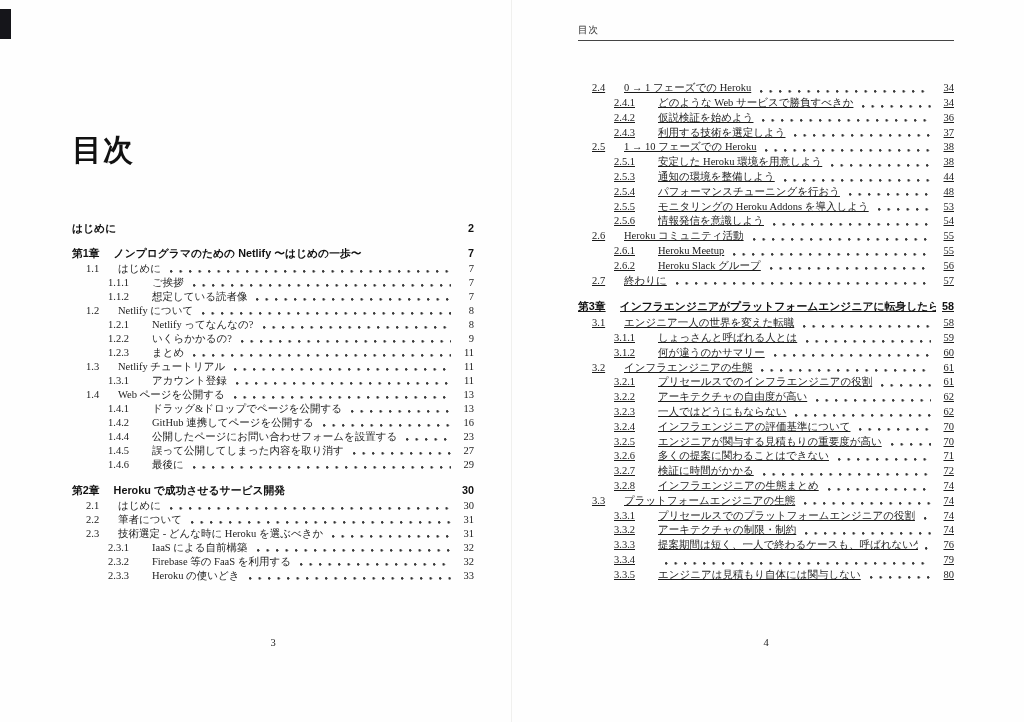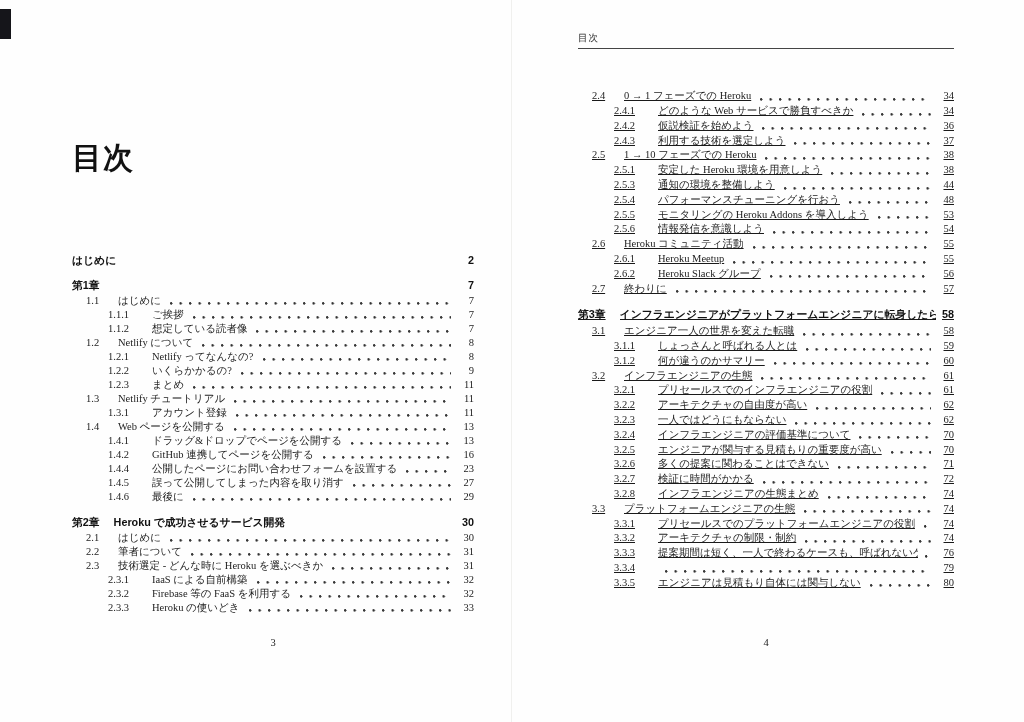--- a/index.html
+++ b/index.html
@@ -17,21 +17,21 @@
     position: absolute; left: 511px; top: 0; width: 1px; height: 722px;
     background: #f0f0ee;
   }
 
   
   #edge-artifact {
     position: absolute; left: 0; top: 9px; width: 11px; height: 30px;
     background: #15151a;
   }
 
-  .toc-page { position: absolute; top: 8px; }
+  .toc-page { position: absolute; top: 0; }
   #page-left  { left: 72px;  width: 402px; --rh: 14px; }
   #page-right { left: 578px; width: 376px; --rh: 14.8px; }
 
   
   #toc-title {
     margin: 132px 0 0 0;
     font-family: "Liberation Sans", "DejaVu Sans", sans-serif;
     font-weight: bold;
     font-size: 30px;
     line-height: 36px;
@@ -42,21 +42,21 @@
   
   .running-head {
     padding-top: 24px;
     border-bottom: 1px solid #444;
     padding-bottom: 3px;
     font-size: 9.5px;
     letter-spacing: 1px;
     color: #222;
   }
 
-  #entries-0 { margin-top: 76px; }
+  #entries-0 { margin-top: 52px; }
   #entries-1 { margin-top: 39px; text-decoration: underline; }
 
   .row {
     display: flex;
     align-items: flex-end;
     height: var(--rh);
     line-height: 12.5px;
     font-size: 10.5px;
     color: #1c1c1c;
   }
@@ -112,20 +112,21 @@
   <div class="toc-page" id="page-left">
     <h1 id="toc-title">目次</h1>
     <div class="entries" id="entries-0">
         <div class="row front">
           <span class="ttl">はじめに</span>
           <span class="spacer"></span>
           <span class="pg">2</span>
         </div>
         <div class="row chapter">
           <span class="lbl">第1章</span>
+          <span class="ttl">ノンプログラマのための Netlify 〜はじめの一歩〜</span>
           <span class="spacer"></span>
           <span class="pg">7</span>
         </div>
         <div class="row section">
           <span class="lbl">1.1</span>
           <span class="ttl">はじめに</span>
           <span class="dots"></span>
           <span class="pg">7</span>
         </div>
         <div class="row subsection">

